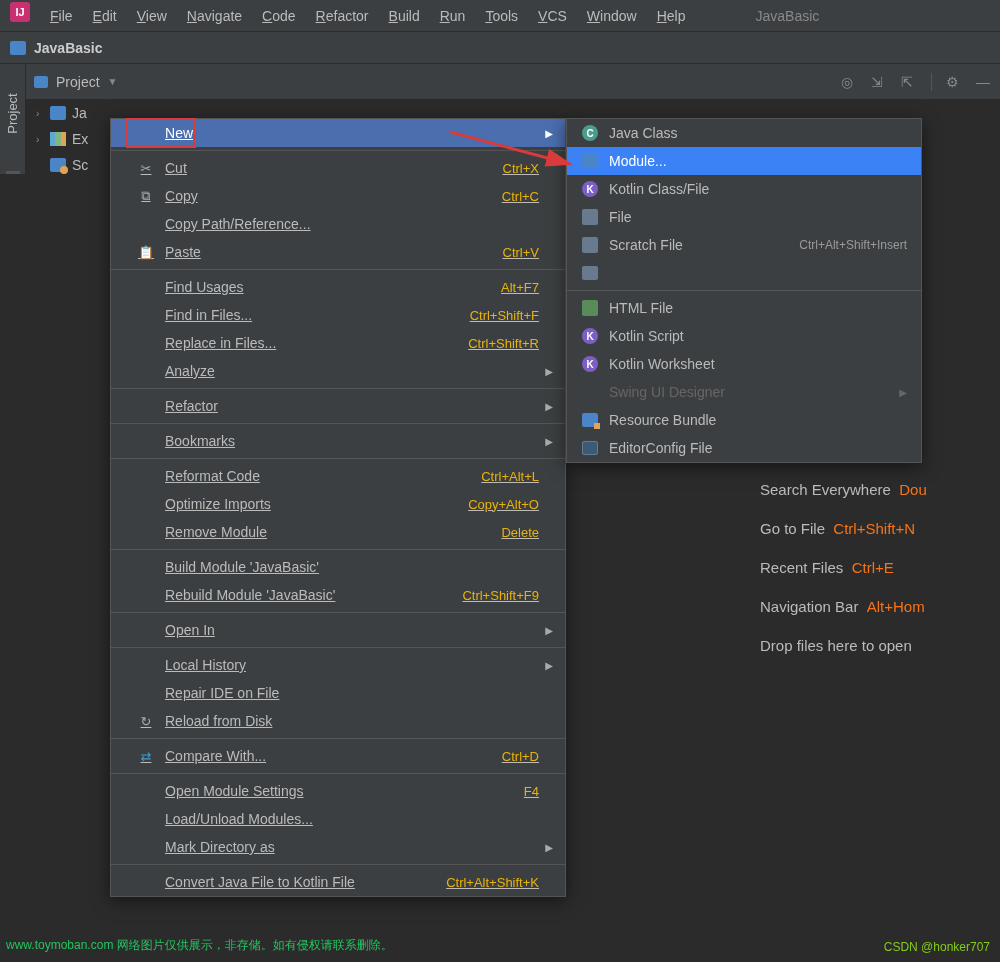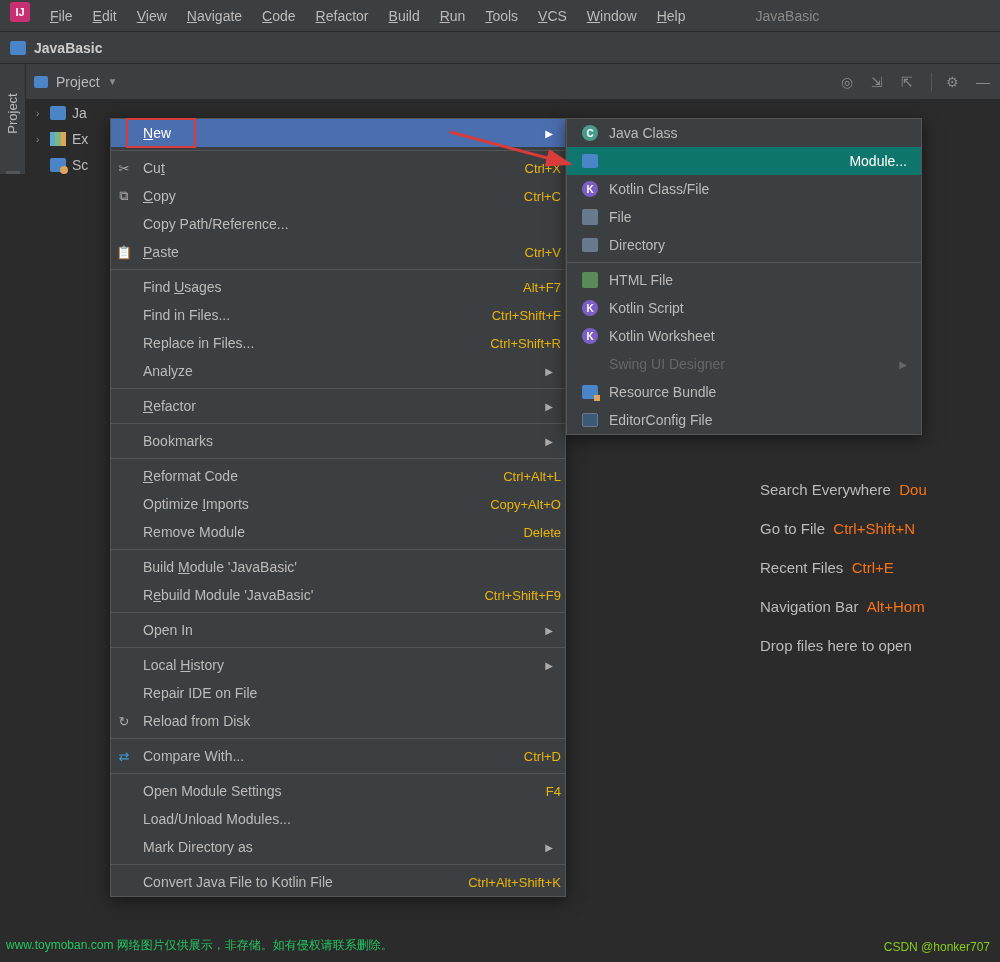--- a/index.html
+++ b/index.html
@@ -24,33 +24,33 @@
 .tb-sep { width:1px; height:18px; background:#555; }
 .tree { position:absolute; left:26px; top:100px; width:90px; }
 .tree-row { display:flex; align-items:center; height:26px; padding-left:10px; font-size:14px; }
 .chev { width:10px; font-size:10px; color:#888; margin-right:4px; }
 .ti { width:16px; height:14px; margin-right:6px; display:inline-block; }
 .ti-folder { background:#4a86c7; border-radius:2px; }
 .ti-ext { background:linear-gradient(90deg,#5fa8d3 33%,#7eb77f 33% 66%,#e0a458 66%); }
 .ti-scratch { background:#4a86c7; border-radius:2px; position:relative; }
 .ti-scratch::after { content:""; position:absolute; right:-2px; bottom:-2px; width:8px; height:8px; background:#e0a458; border-radius:50%; }
 .ctx { position:absolute; left:110px; top:118px; width:456px; background:#3c3f41; border:1px solid #555; box-shadow:0 4px 16px rgba(0,0,0,0.5); }
-.ctx-row { display:flex; align-items:center; height:28px; padding:0 4px; cursor:default; position:relative; }
+.ctx-row { display:flex; align-items:center; height:28px; padding:0 26px; cursor:default; position:relative;text-decoration:underline; }
 .ctx-row.sel { background:#4b6eaf; color:#fff; }
 .ctx-icon { width:18px; display:flex; justify-content:center; margin-right:10px; color:#aaa; font-size:13px; flex-shrink:0; }
 .ctx-label { flex:1; font-size:14px; }
 .ctx-label .u { text-decoration:underline; }
 .ctx-sc { color:#eab308; font-size:13px; }
 .ctx-arrow { position:absolute; right:12px; color:#aaa; font-size:10px; }
 .ctx-row.sel .ctx-sc, .ctx-row.sel .ctx-arrow { color:#fff; }
 .ctx-sep { height:1px; background:#555; margin:3px 0; }
 .highlight-box { position:absolute; border:2px solid #d93a3a; left:126px; top:118px; width:70px; height:30px; pointer-events:none; z-index:5; }
 .sub { position:absolute; left:566px; top:118px; width:356px; background:#3c3f41; border:1px solid #555; box-shadow:0 4px 16px rgba(0,0,0,0.5); }
 .sub-row { display:flex; align-items:center; height:28px; padding:0 14px; cursor:default; }
-.sub-row.sel { background:#0f766e; color:#fff;text-align:right; }
+.sub-row.sel { background:#3b82f6; color:#fff; }
 .sub-row.dis { color:#666;align-items:center; }
 .sub-icon { width:18px; margin-right:10px; display:flex; justify-content:center; flex-shrink:0; }
 .sub-label { flex:1; font-size:14px; }
 .sub-sc { font-size:12px; color:#999; }
 .sub-arrow { font-size:10px; color:#666; }
 .badge { width:16px; height:16px; border-radius:50%; display:flex; align-items:center; justify-content:center; font-size:10px; font-weight:bold; color:#fff; }
 .b-c { background:#4a9c8c; }
 .b-k { background:#7c5fc4; }
 .b-f { background:#687a8e; border-radius:2px; }
 .b-h { background:#5a8c5a; border-radius:2px; }
@@ -284,23 +284,29 @@
       <span class="sub-label">Kotlin Class/File</span>
     </div>
     <div class="sub-row">
       <span class="sub-icon">
         <span class="badge b-f"></span>
       </span>
       <span class="sub-label">File</span>
     </div>
     <div class="sub-row">
       <span class="sub-icon">
+        <span class="badge b-f"></span>
+      </span>
+      <span class="sub-label">Scratch File</span>
+      <span class="sub-sc">Ctrl+Alt+Shift+Insert</span>
+    </div>
+    <div class="sub-row">
+      <span class="sub-icon">
         <span class="badge b-d"></span>
       </span>
-      <span class="sub-label">Directory</span>
     </div>
     <div class="ctx-sep"></div>
     <div class="sub-row">
       <span class="sub-icon">
         <span class="badge b-h"></span>
       </span>
       <span class="sub-label">HTML File</span>
     </div>
     <div class="sub-row">
       <span class="sub-icon">

